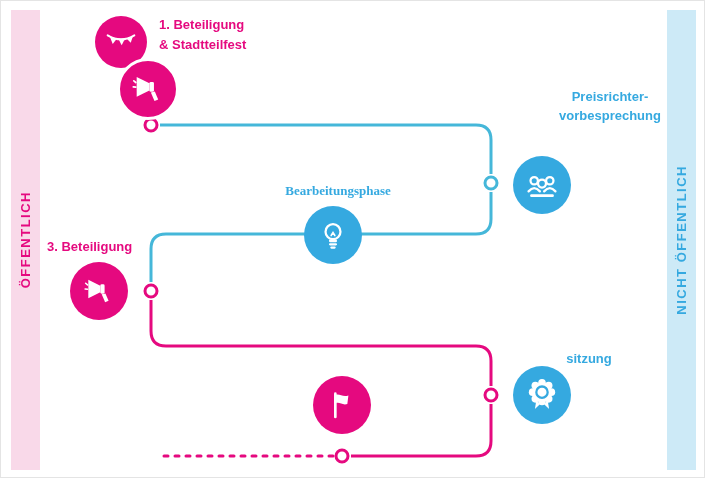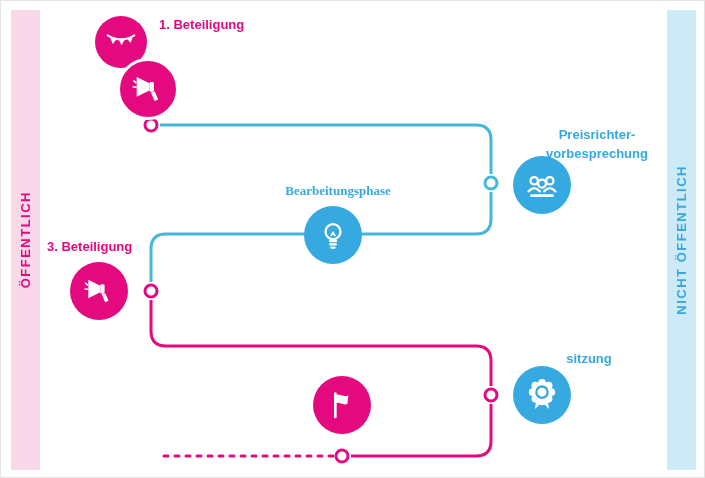--- a/index.html
+++ b/index.html
@@ -122,23 +122,24 @@
 
   <div class="node pink" style="left:341px; top:404px; width:58px; height:58px;">
     <svg width="32" height="32" viewBox="0 0 24 24">
       <path d="M7 3.5 V 21" stroke="#fff" stroke-width="2" stroke-linecap="round"></path>
       <path d="M7 4.5 C 10 3, 12.5 6.5, 16.8 4.8 L 16 11.2 C 12.5 12.6, 10 9.3, 7 10.8 Z" fill="#fff"></path>
     </svg>
   </div>
 
   <div class="label pink" style="left:158px; top:14px;">
     <div>1. Beteiligung</div>
+    <div>&amp; Stadtteilfest</div>
   </div>
 
-  <div class="label blue center" style="left:511px; top:86px; width:170px; line-height:19px;margin-top:38px;">
+  <div class="label blue center" style="left:524px; top:86px; width:170px; line-height:19px;">
     <div>Preisrichter-</div>
     <div>vorbesprechung</div>
   </div>
 
   <div class="label blue center" style="left:252px; top:180px; width:170px;font-family:Liberation Serif, serif;">
     <div>Bearbeitungsphase</div>
   </div>
 
   <div class="label pink" style="left:46px; top:236px;">
     <div>3. Beteiligung</div>

